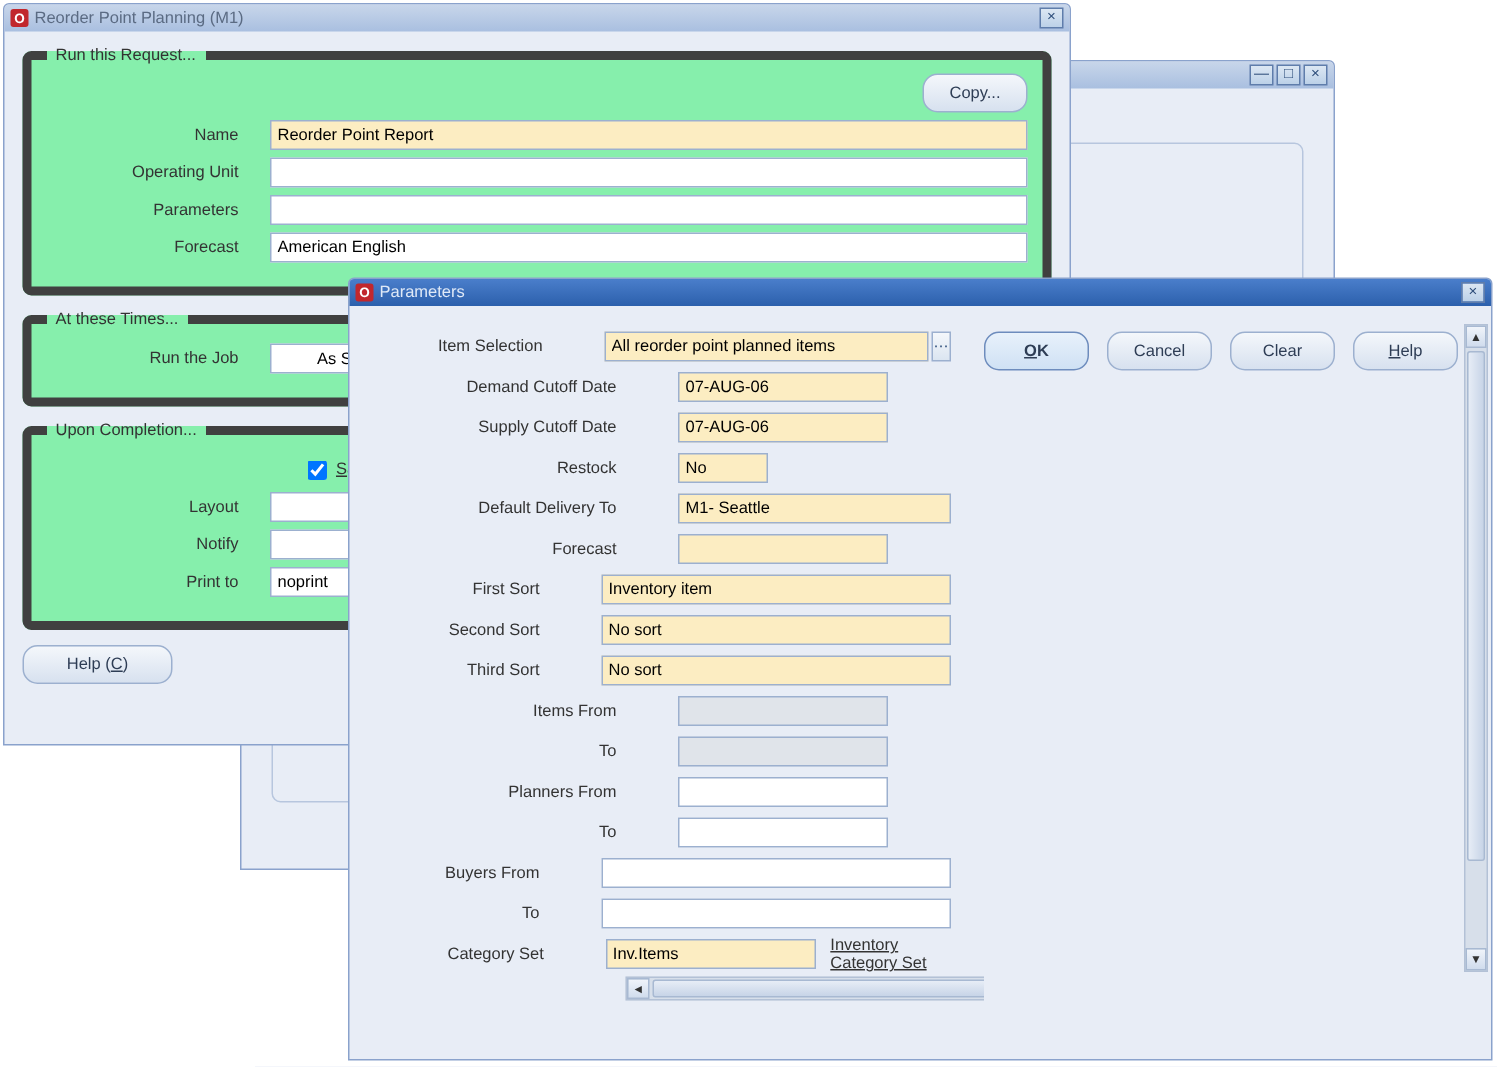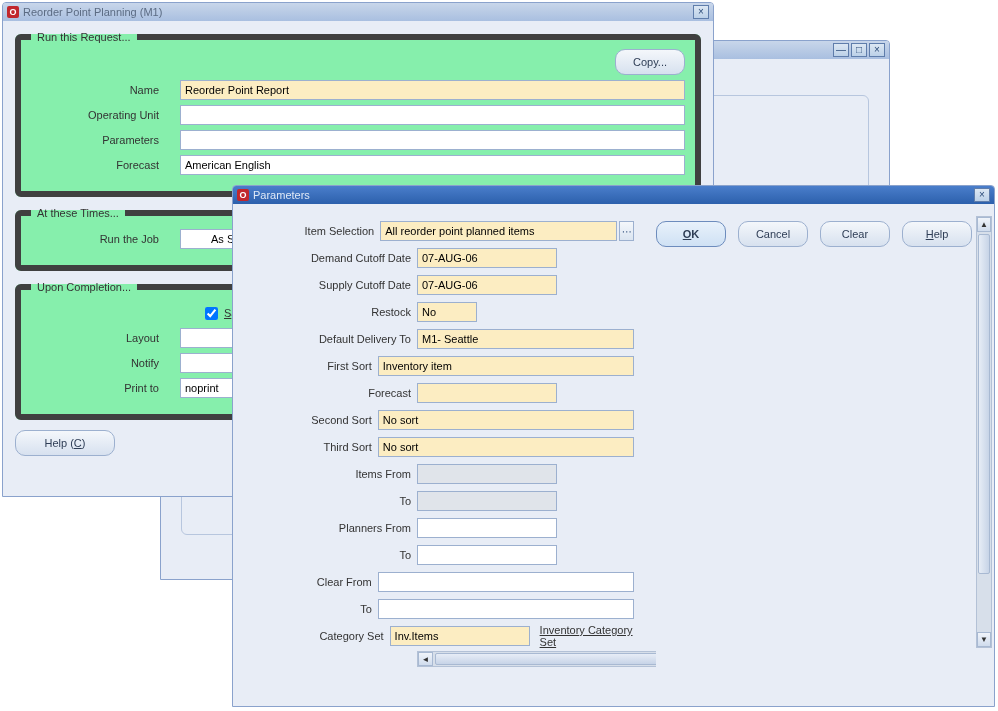--- a/index.html
+++ b/index.html
@@ -168,20 +168,21 @@
   #win-params .prow label {
     width: 170px;
     text-align: right;
     margin-right: 6px;
   }
   #win-params .prow input[type="text"] {
     height: 20px;
     border: 1px solid #9cb0cf;
     padding: 2px 4px;
     font-size: 11px;
+    margin-left: 35px;
   }
   .lov-btn {
     width: 18px; height: 20px;
     border: 1px solid #9cb0cf;
     background: linear-gradient(#f4f7fb, #dbe5f1);
     margin-left: 2px;
     cursor: pointer;
     display: inline-flex; align-items: center; justify-content: center;
     font-size: 10px;
     color: #2d4d7a;
@@ -364,30 +365,30 @@
         <label>Restock</label>
         <input type="text" class="yellow" style="width: 60px;" value="No">
       </div>
 
       <div class="prow">
         <label>Default Delivery To</label>
         <input type="text" class="yellow" style="flex: 1 1 0%;" value="M1- Seattle">
       </div>
 
       <div class="prow">
+        <label>Forecast</label>
+        <input type="text" class="yellow" style="width: 140px;" value="">
+      </div>
+
+      <div class="prow">
         <label>First Sort</label>
         <input type="text" class="yellow" style="width: 330px;" value="Inventory item">
       </div>
 
       <div class="prow">
-        <label>Forecast</label>
-        <input type="text" class="yellow" style="width: 140px;" value="">
-      </div>
-
-      <div class="prow">
         <label>Second Sort</label>
         <input type="text" class="yellow" style="width: 330px;" value="No sort">
       </div>
 
       <div class="prow">
         <label>Third Sort</label>
         <input type="text" class="yellow" style="width: 330px;" value="No sort">
       </div>
 
       <div class="prow">
@@ -402,21 +403,21 @@
       <div class="prow">
         <label>Planners From</label>
         <input type="text" style="width: 140px;" value="">
       </div>
       <div class="prow">
         <label>To</label>
         <input type="text" style="width: 140px;" value="">
       </div>
 
       <div class="prow">
-        <label>Clear From</label>
+        <label>Buyers From</label>
         <input type="text" style="width: 330px;" value="">
       </div>
       <div class="prow">
         <label>To</label>
         <input type="text" style="width: 330px;" value="">
       </div>
 
       <div class="prow">
         <label>Category Set</label>
         <input type="text" class="yellow" style="width: 140px;" value="Inv.Items">

